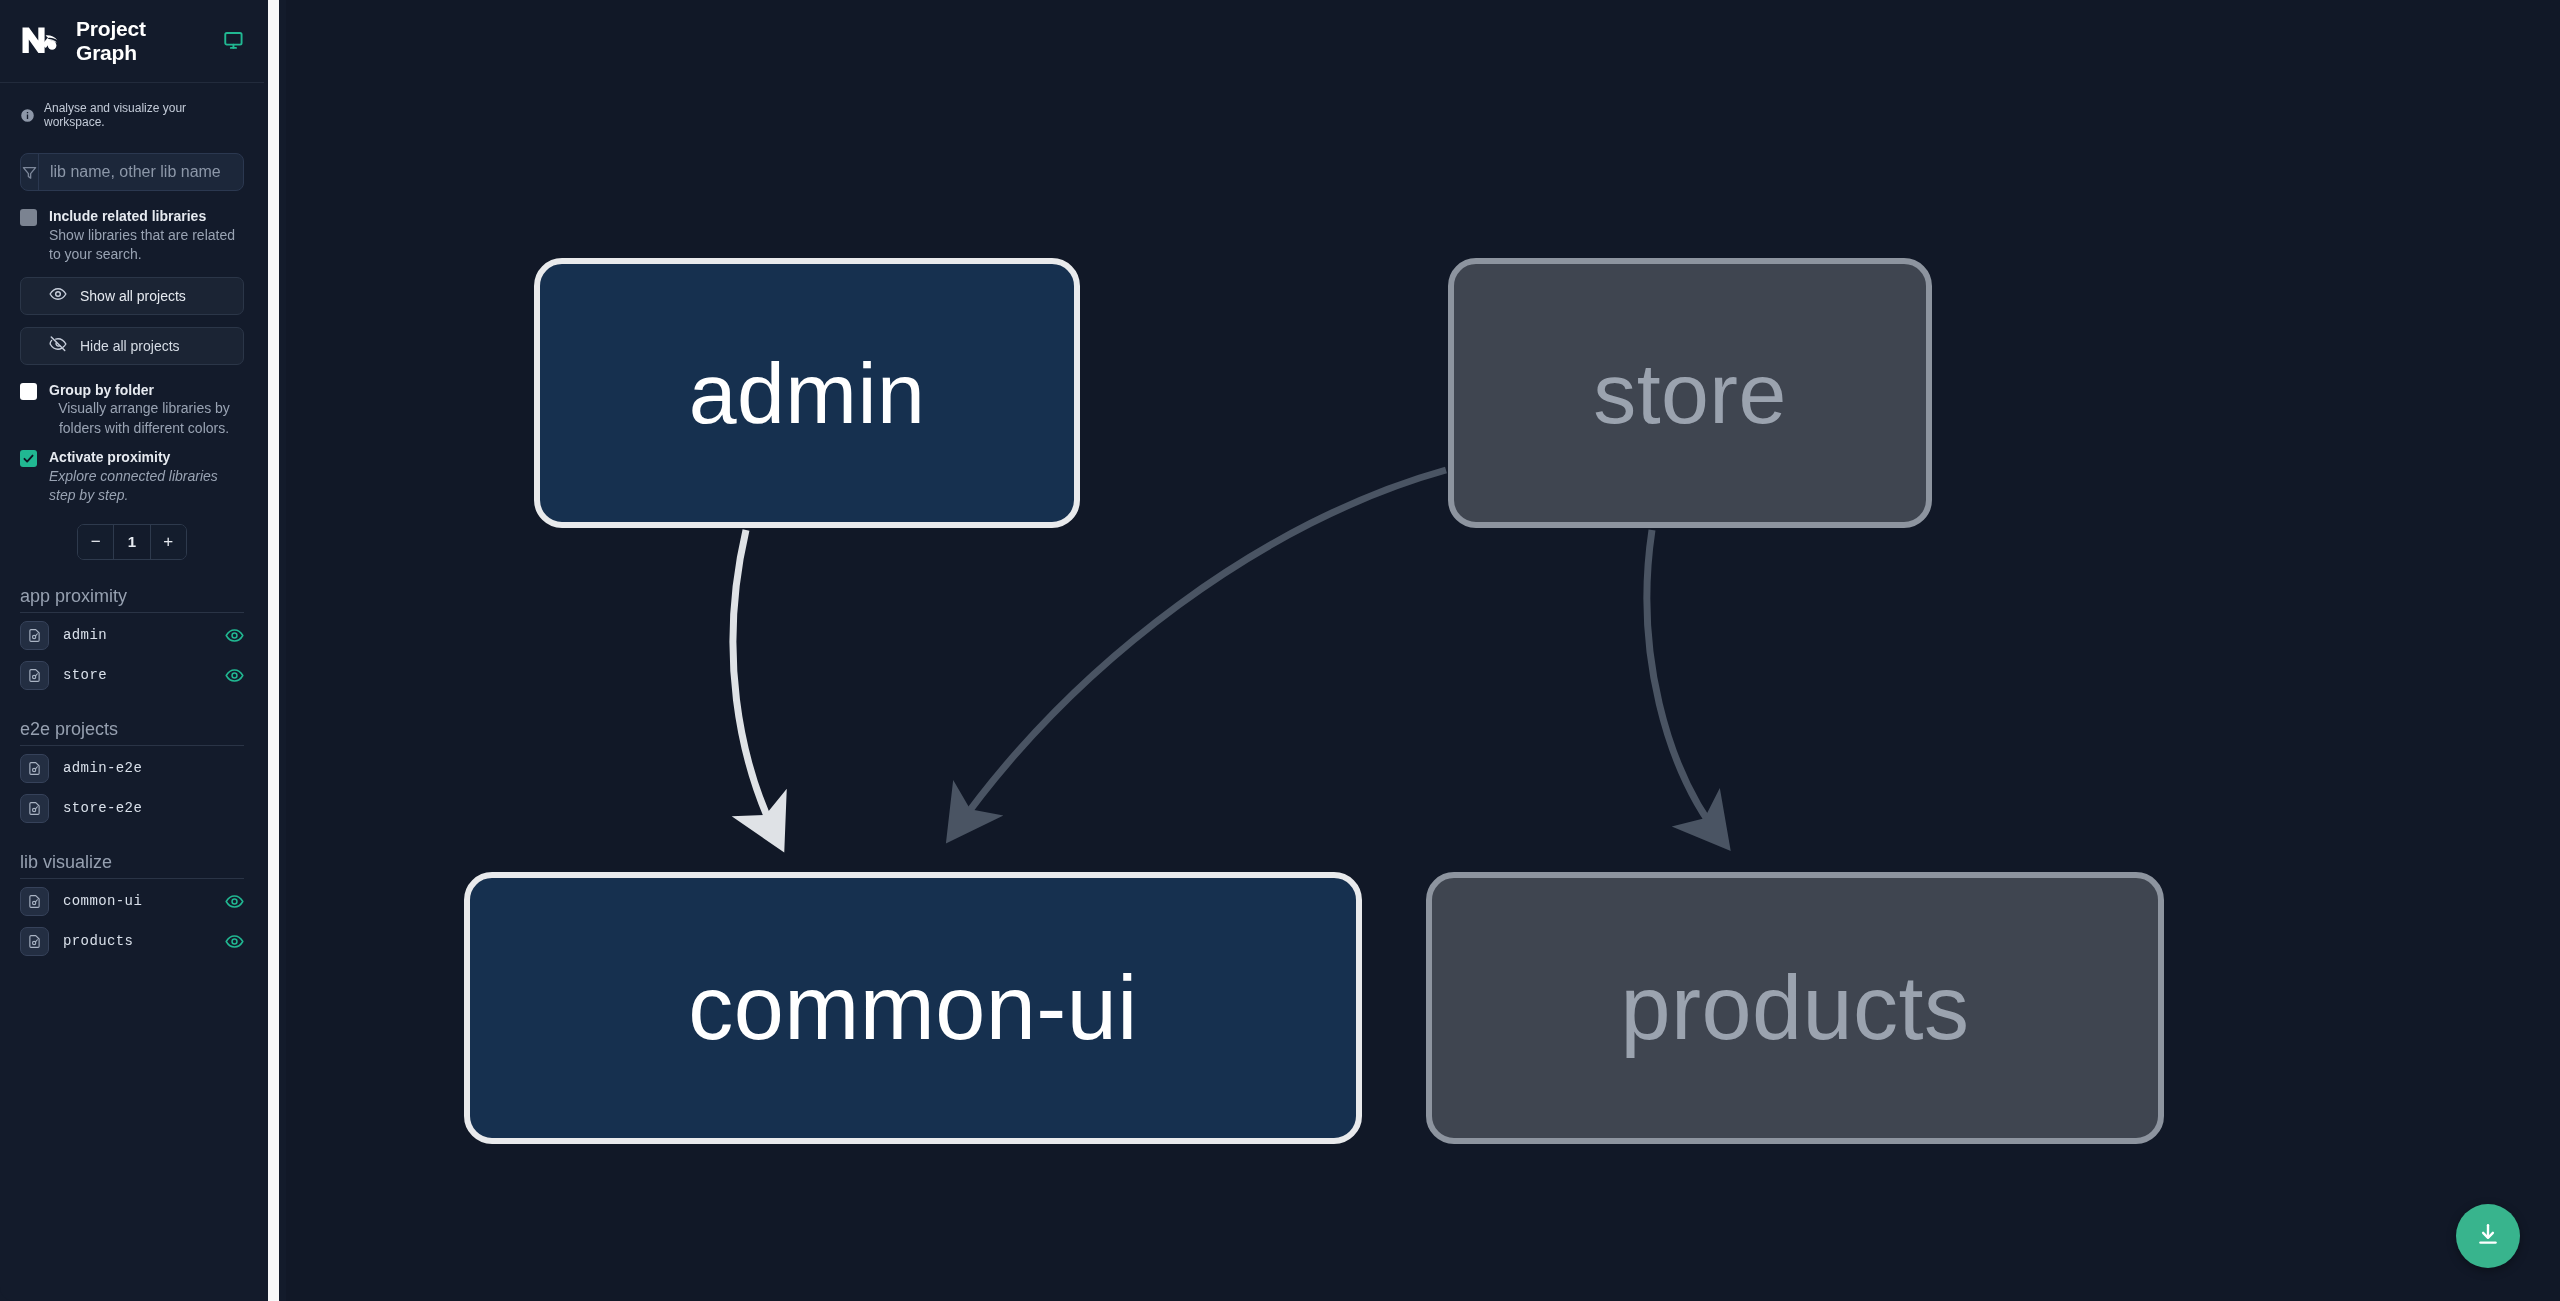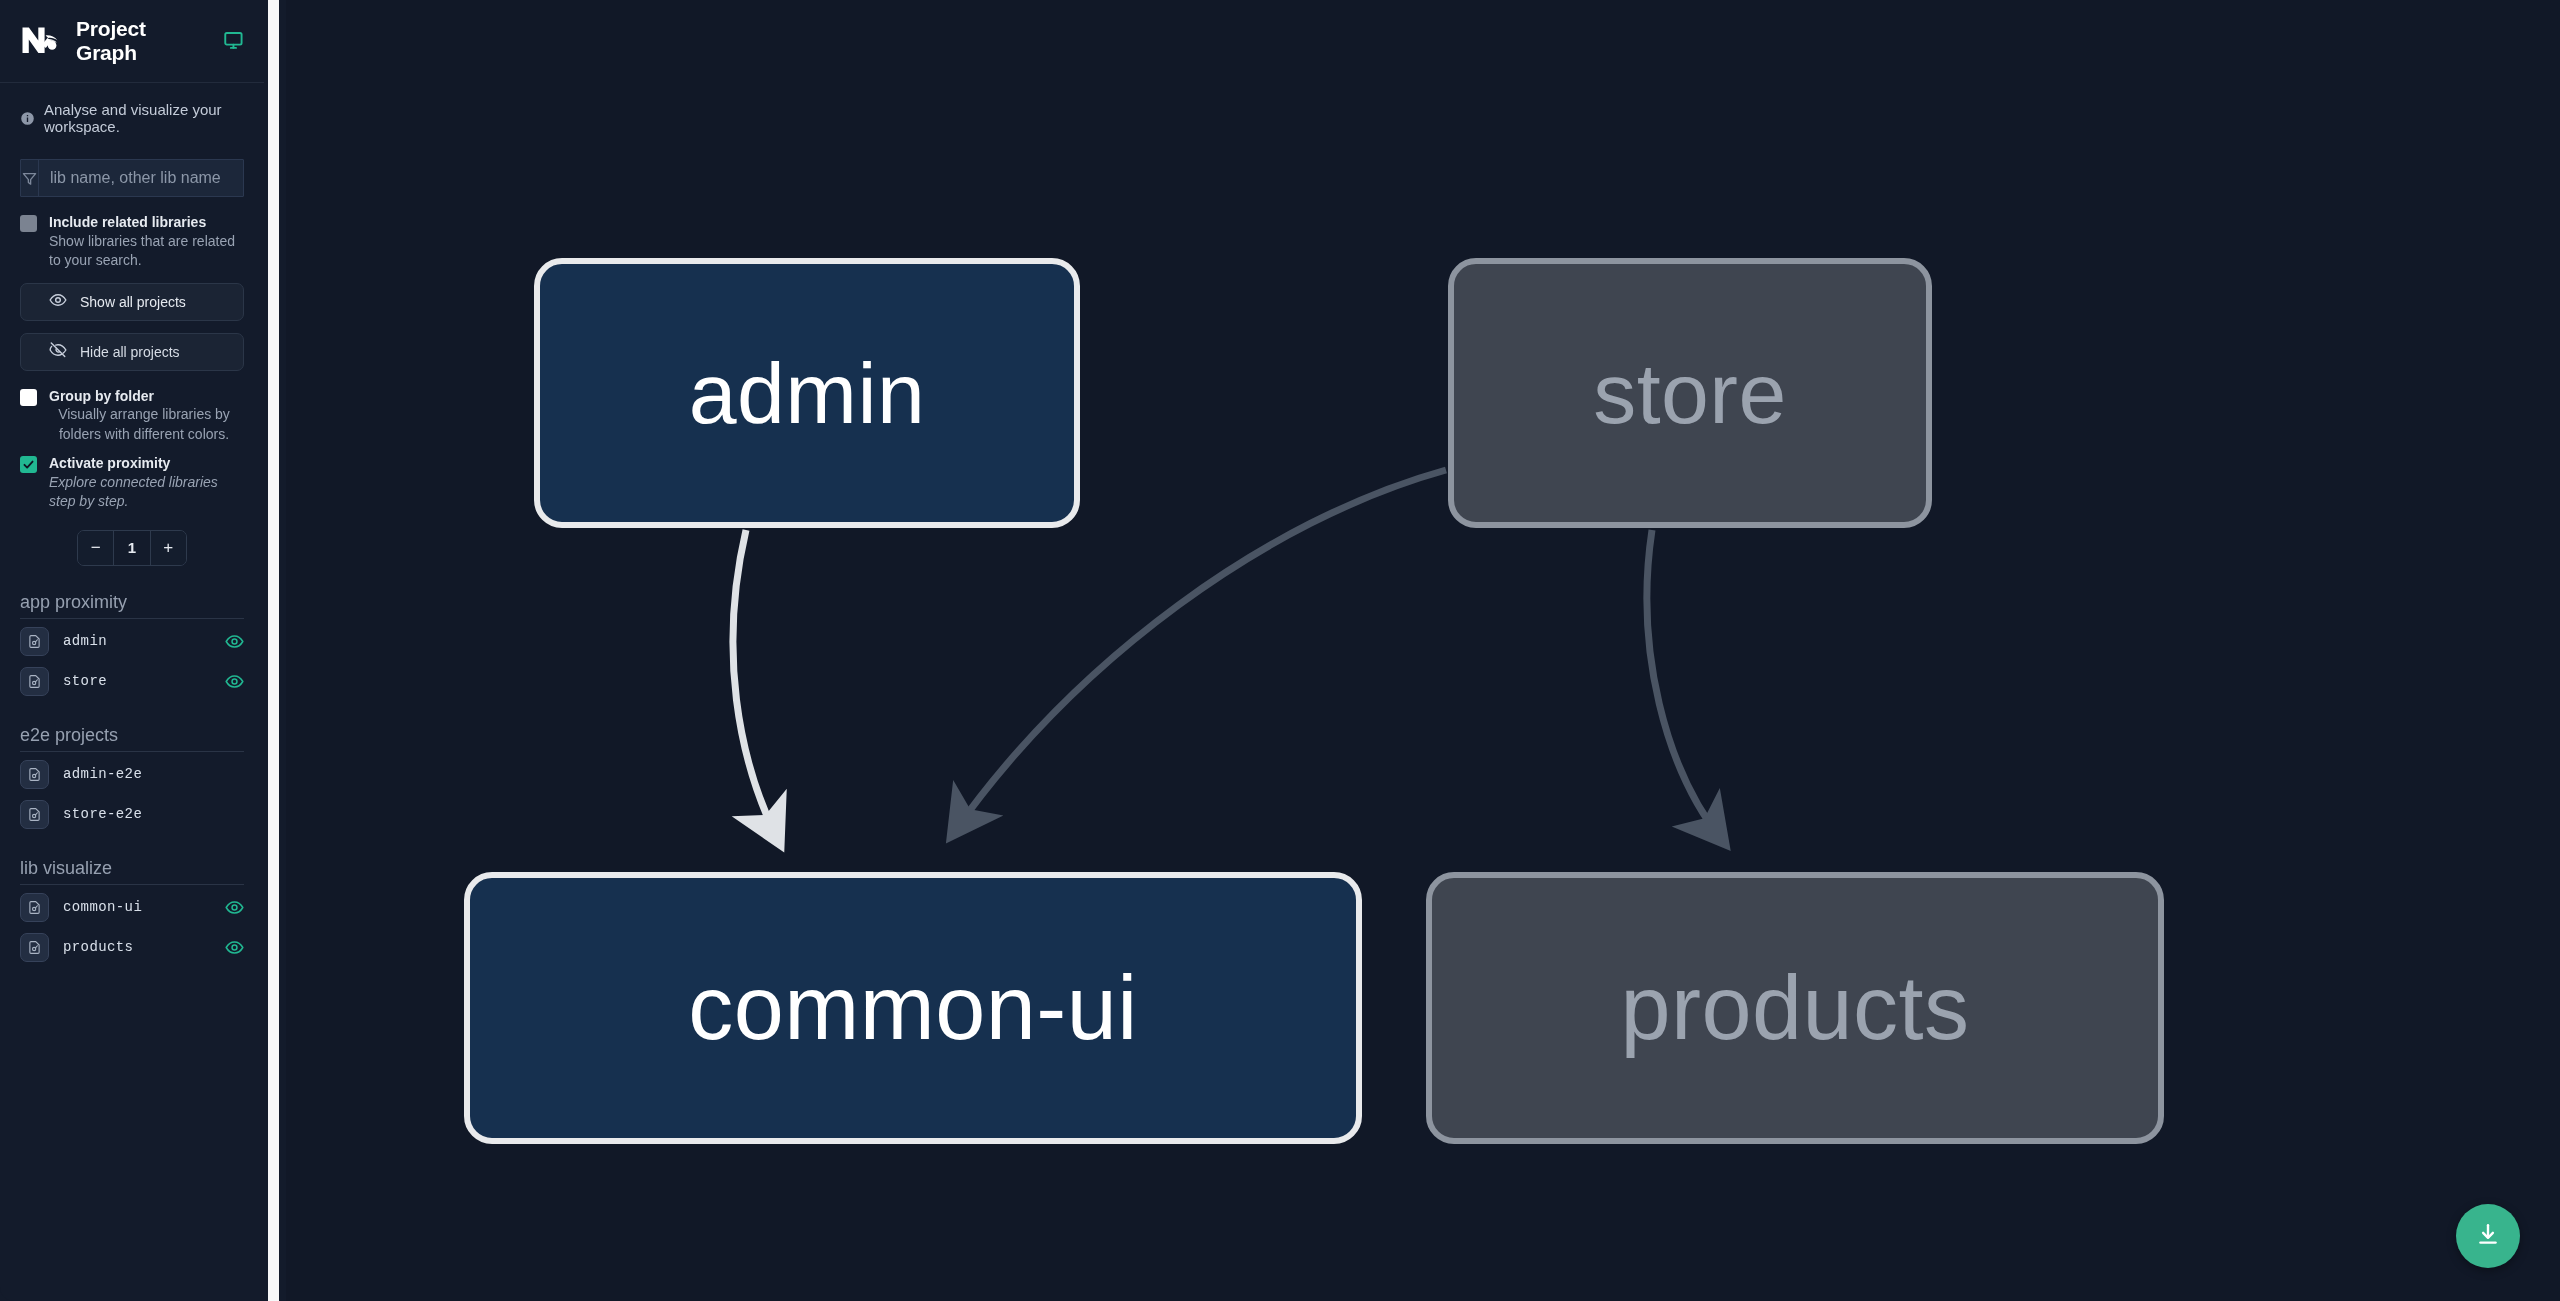--- a/index.html
+++ b/index.html
@@ -52,25 +52,25 @@
   }
   .nx-logo{ width:42px; height:36px; flex:0 0 42px; position:relative; }
   .sb-title{ color:#ffffff; font-size:21px; font-weight:700; letter-spacing:-.2px; }
   .monitor-icon{ margin-left:4px; width:22px; height:22px; color:#21b892; }
 
   .sb-tagline{
     display:flex; align-items:center; gap:9px;
     padding:18px 20px 8px 20px;
   }
   .sb-tagline .info-icon{ width:15px; height:15px; flex:0 0 15px; color:#8d97a8; }
-  .sb-tagline span{ color:#c3cbd8; font-size:15px; }
+  .sb-tagline span{ color:#c3cbd8; font-size:12px; }
 
   .sb-search{
     margin:16px 20px 0 20px; height:38px; display:flex; align-items:center;
-    background:#1c273a; border:1px solid #2b3850; border-radius:1px;
+    background:#1c273a; border:1px solid #2b3850; border-radius:8px;
   }
   .sb-search .filter-icon{
     width:40px; display:flex; align-items:center; justify-content:center;
     color:#7d889b; border-right:1px solid #2b3850; height:100%;
   }
   .sb-search input{
     flex:1; background:transparent; border:none; outline:none;
     color:#d3dae4; font-size:16px; font-family:"Liberation Sans", sans-serif;
     padding:0 11px;
   }

